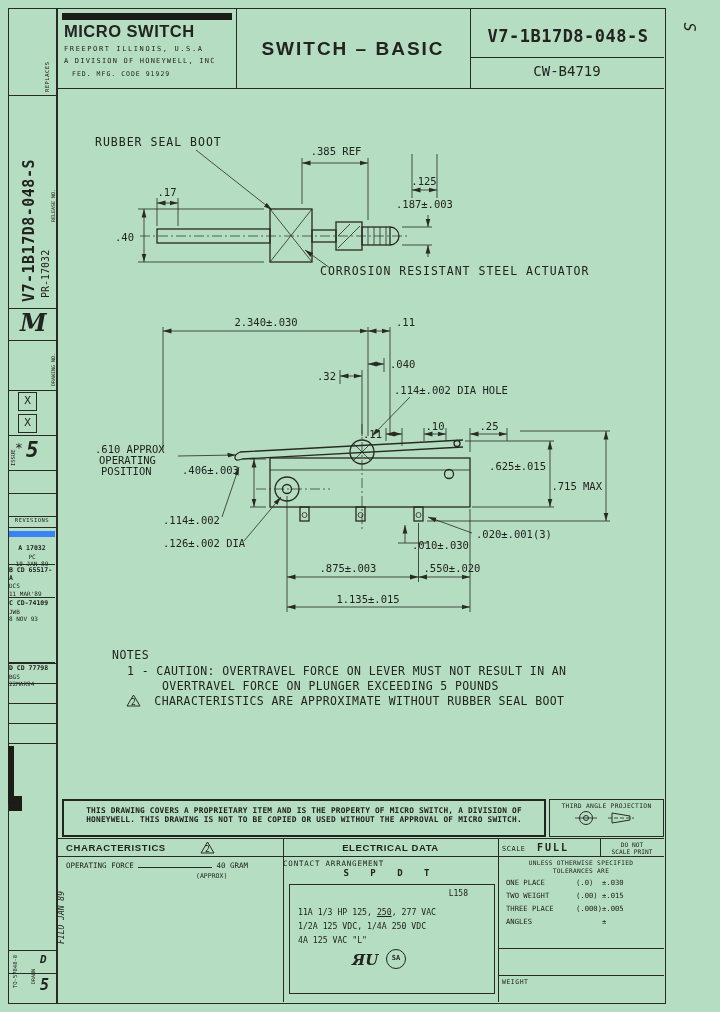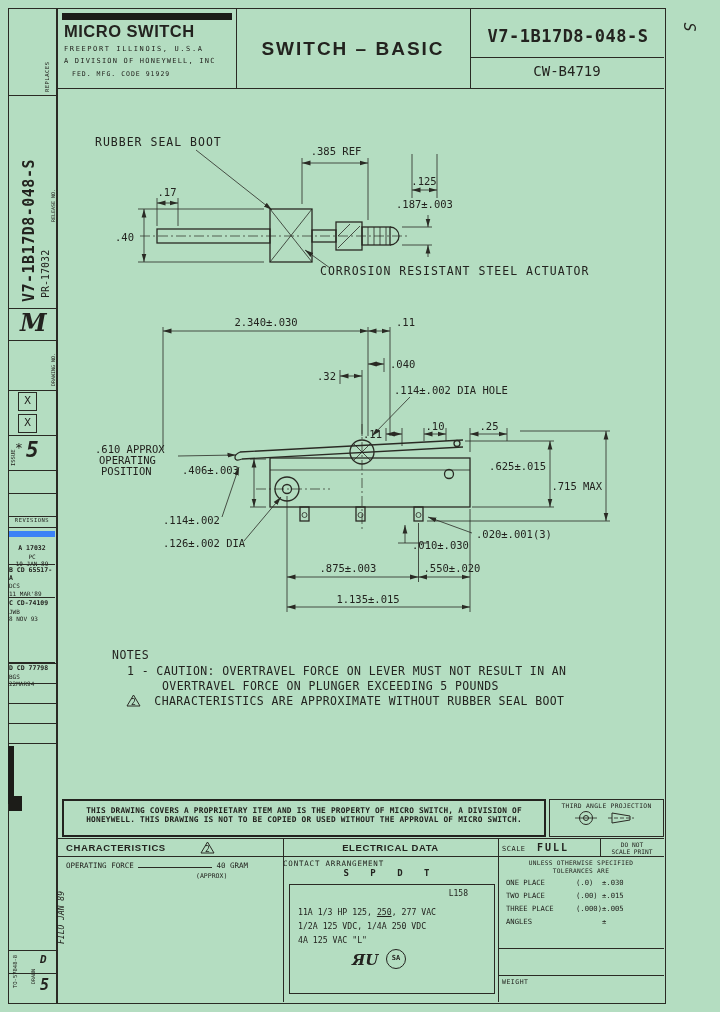--- a/index.html
+++ b/index.html
@@ -319,21 +319,21 @@
   <div class="abs" style="left:600px;top:841px;width:64px;text-align:center;font-size:6.2px;">DO NOT</div>
   <div class="abs" style="left:600px;top:848px;width:64px;text-align:center;font-size:6.2px;">SCALE PRINT</div>
 
   <div class="abs" style="left:498px;top:859px;width:166px;text-align:center;font-size:6.2px;letter-spacing:.3px;">UNLESS OTHERWISE SPECIFIED</div>
   <div class="abs" style="left:498px;top:867px;width:166px;text-align:center;font-size:6.2px;letter-spacing:.3px;">TOLERANCES ARE</div>
 
   <div class="abs" style="left:506px;top:878px;font-size:7.2px;">ONE PLACE</div>
   <div class="abs" style="left:576px;top:878px;font-size:7.2px;">(.0)</div>
   <div class="abs" style="left:602px;top:878px;font-size:7.2px;">±.030</div>
 
-  <div class="abs" style="left:506px;top:891px;font-size:7.2px;">TWO PLACE</div>
+  <div class="abs" style="left:506px;top:891px;font-size:7.2px;">TWO WEIGHT</div>
   <div class="abs" style="left:576px;top:891px;font-size:7.2px;">(.00)</div>
   <div class="abs" style="left:602px;top:891px;font-size:7.2px;">±.015</div>
 
   <div class="abs" style="left:506px;top:904px;font-size:7.2px;">THREE PLACE</div>
   <div class="abs" style="left:576px;top:904px;font-size:7.2px;">(.000)</div>
   <div class="abs" style="left:602px;top:904px;font-size:7.2px;">±.005</div>
 
   <div class="abs" style="left:506px;top:917px;font-size:7.2px;">ANGLES</div>
   <div class="abs" style="left:602px;top:917px;font-size:7.2px;">±</div>
 

